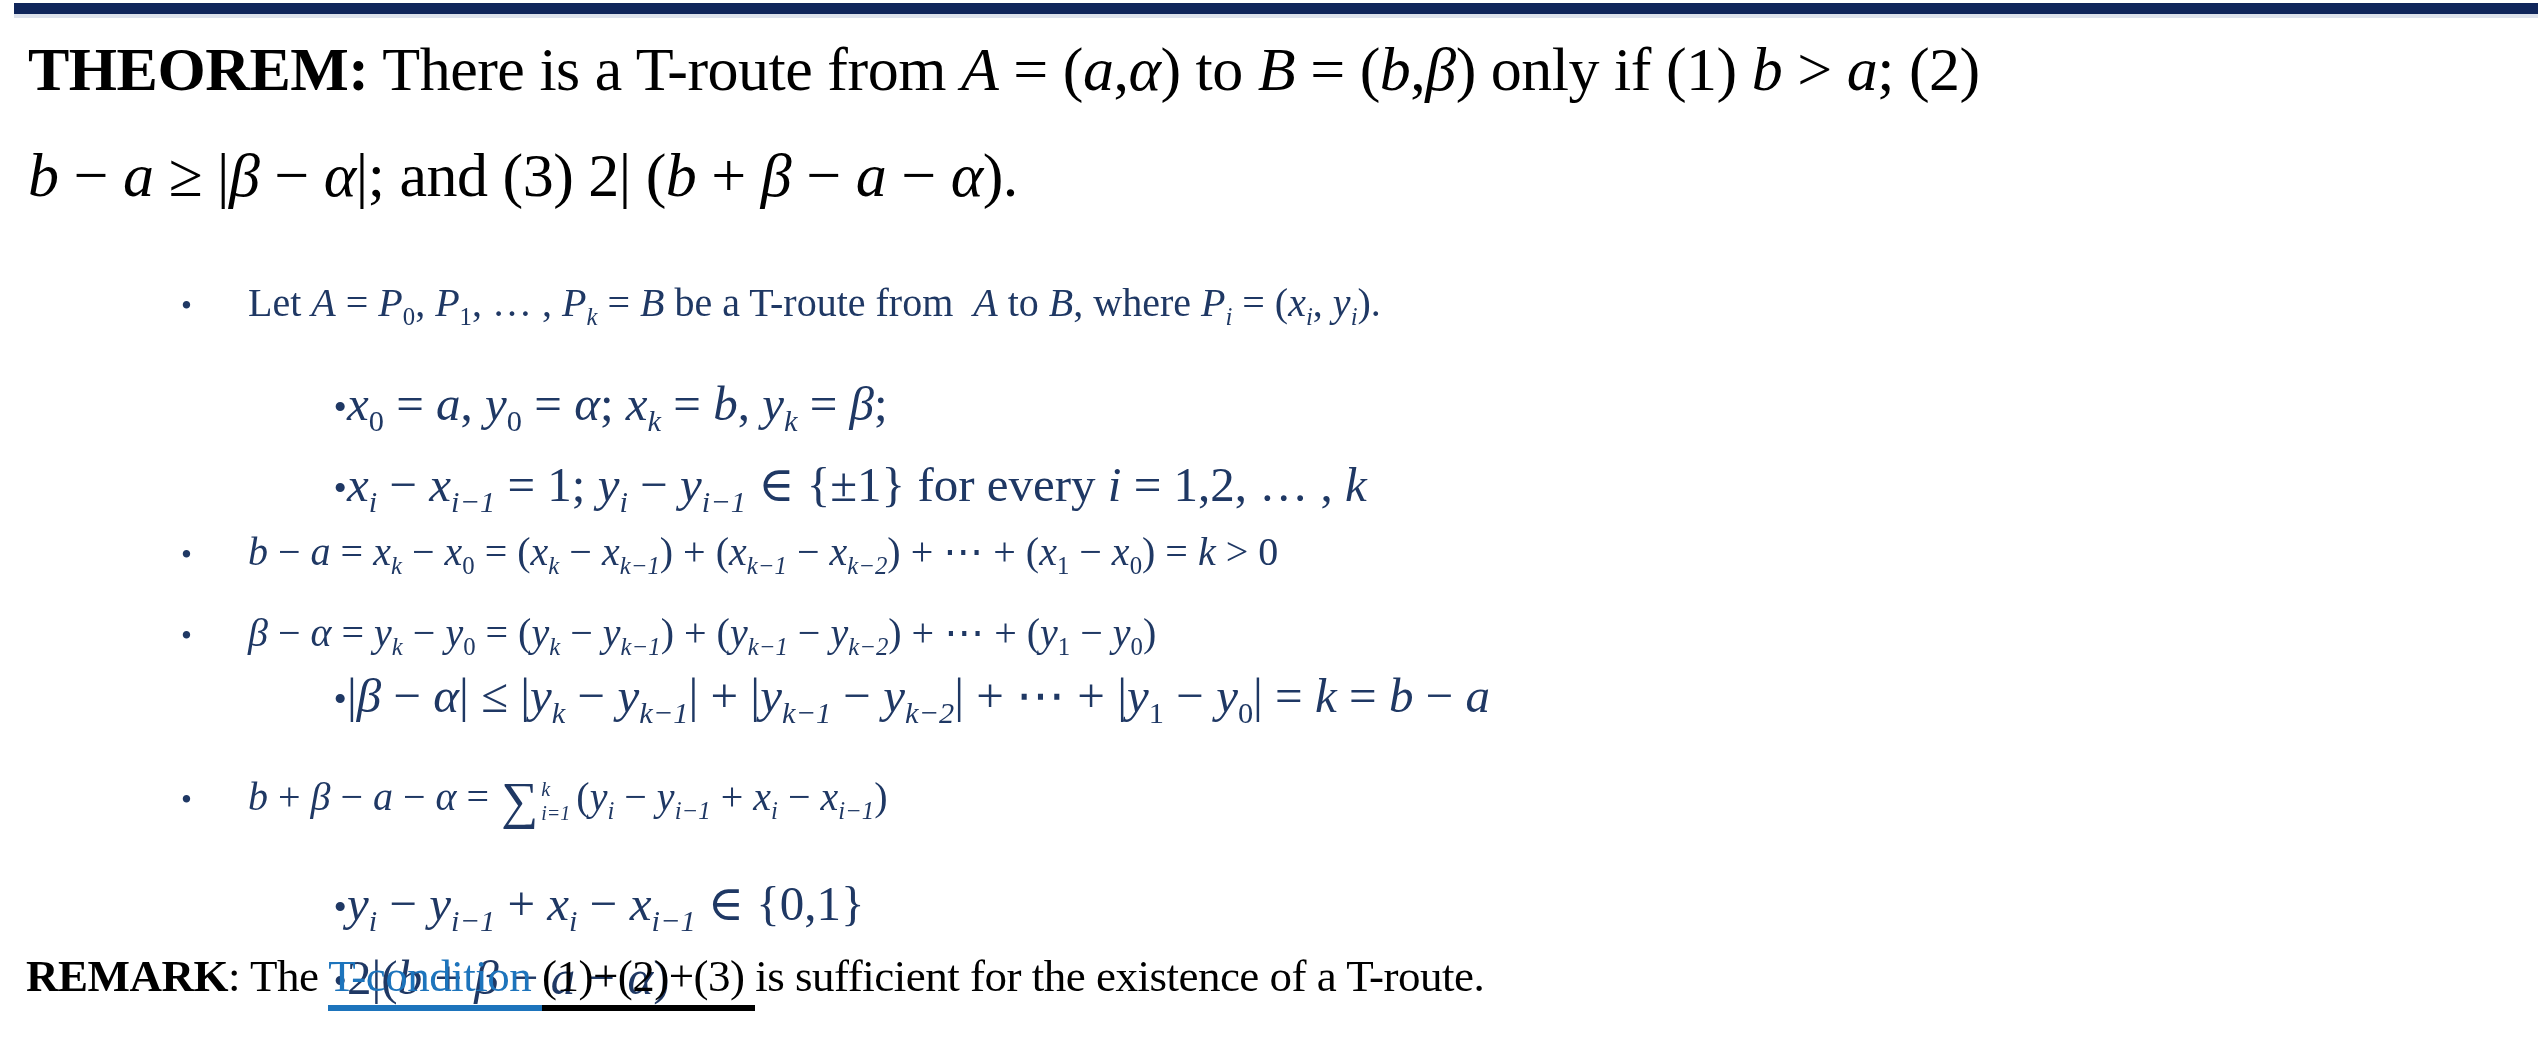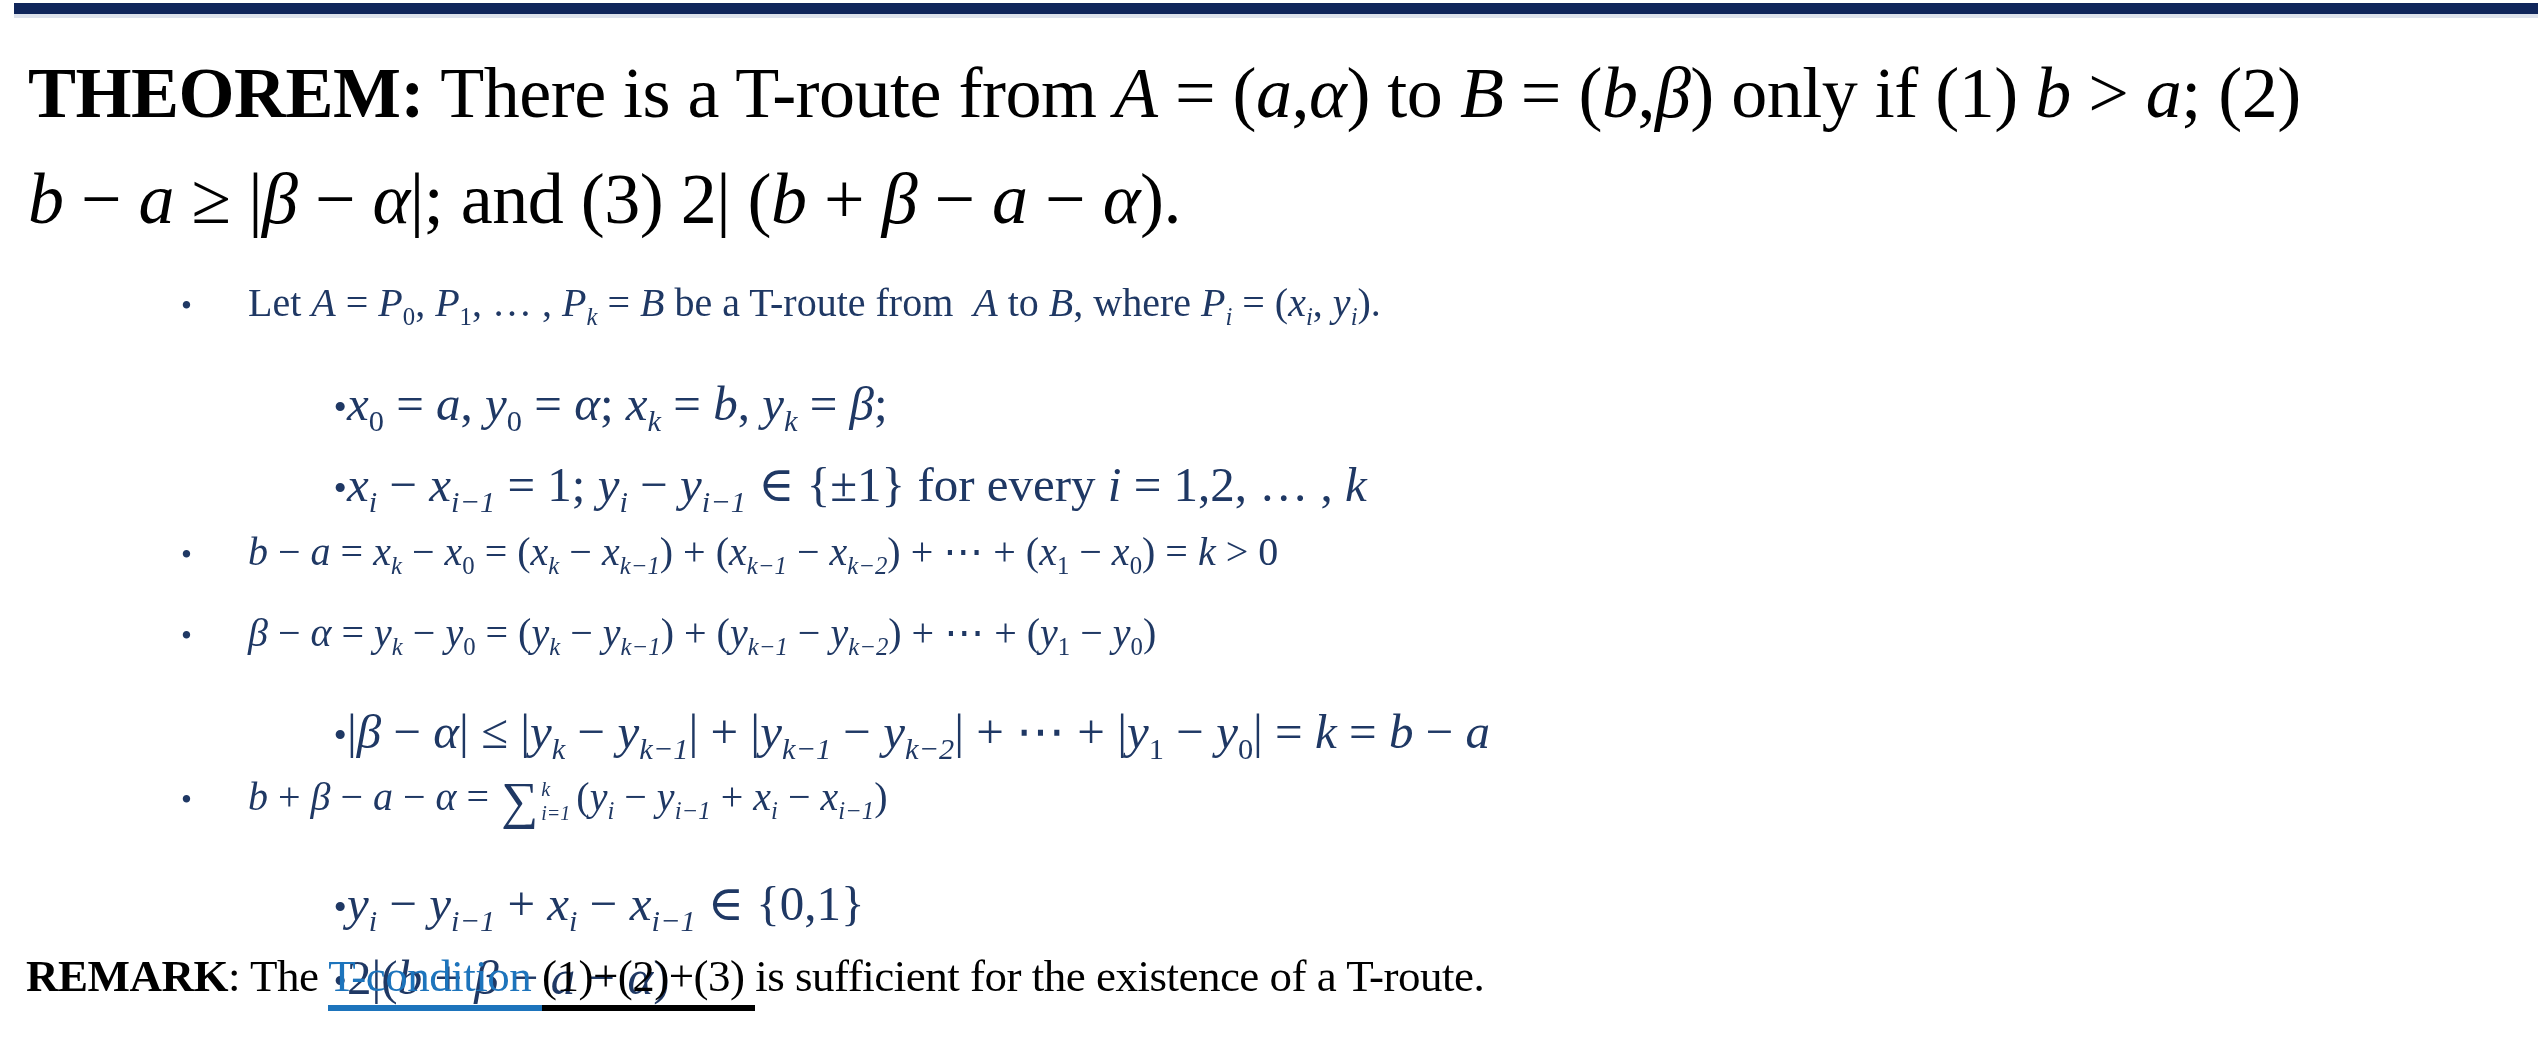--- a/index.html
+++ b/index.html
@@ -15,21 +15,21 @@
     font-family:"Liberation Serif","DejaVu Serif",serif;
     overflow:hidden;position:relative;
   }
   .slide{position:absolute;inset:0;}
   .top-bar{
     position:absolute;left:14px;top:3px;width:2524px;height:11px;
     background:var(--top-bar);
     border-bottom:4px solid #dde2ec;
   }
   .line{position:absolute;white-space:pre;}
-  .t-line{font-size:72px;color:var(--body-text);letter-spacing:-0.5px;margin-top:18px;}
+  .t-line{font-size:62px;color:var(--body-text);letter-spacing:-0.5px;}
   .r-line{font-size:45px;color:var(--body-text);letter-spacing:-0.5px;}
   .b-row{color:var(--bullet-text);line-height:1.25;}
   .lv1{left:141px;font-size:40px;}
   .lv2{left:232px;font-size:49px;text-align:right;}
   .dot{display:inline-block;font-size:0.78em;}
   .lv1 .dot{width:67px;}
   .lv2 .dot{width:66px;}
   .it{font-style:italic;}
   .bd{font-weight:700;}
   sub{font-size:0.62em;line-height:0;}
@@ -57,21 +57,21 @@
   </div>
   <div class="line b-row lv2" style="top:393px">
     <span class="dot">•</span><span class="segs"><span class="it">x</span><sub class="it">i</sub><span> − </span><span class="it">x</span><sub class="it">i−1</sub><span> = 1; </span><span class="it">y</span><sub class="it">i</sub><span> − </span><span class="it">y</span><sub class="it">i−1</sub><span> ∈ {±1} for every </span><span class="it">i</span><span> = 1,2, … , </span><span class="it">k</span></span>
   </div>
   <div class="line b-row lv1" style="top:477px">
     <span class="dot">•</span><span class="segs"><span class="it">b</span><span> − </span><span class="it">a</span><span> = </span><span class="it">x</span><sub class="it">k</sub><span> − </span><span class="it">x</span><sub>0</sub><span> = (</span><span class="it">x</span><sub class="it">k</sub><span> − </span><span class="it">x</span><sub class="it">k−1</sub><span>) + (</span><span class="it">x</span><sub class="it">k−1</sub><span> − </span><span class="it">x</span><sub class="it">k−2</sub><span>) + ⋯ + (</span><span class="it">x</span><sub>1</sub><span> − </span><span class="it">x</span><sub>0</sub><span>) = </span><span class="it">k</span><span> &gt; 0</span></span>
   </div>
   <div class="line b-row lv1" style="top:558px">
     <span class="dot">•</span><span class="segs"><span class="it">β</span><span> − </span><span class="it">α</span><span> = </span><span class="it">y</span><sub class="it">k</sub><span> − </span><span class="it">y</span><sub>0</sub><span> = (</span><span class="it">y</span><sub class="it">k</sub><span> − </span><span class="it">y</span><sub class="it">k−1</sub><span>) + (</span><span class="it">y</span><sub class="it">k−1</sub><span> − </span><span class="it">y</span><sub class="it">k−2</sub><span>) + ⋯ + (</span><span class="it">y</span><sub>1</sub><span> − </span><span class="it">y</span><sub>0</sub><span>)</span></span>
   </div>
-  <div class="line b-row lv2" style="top:640px">
+  <div class="line b-row lv2" style="top:604px">
     <span class="dot">•</span><span class="segs"><span>|</span><span class="it">β</span><span> − </span><span class="it">α</span><span>| ≤ |</span><span class="it">y</span><sub class="it">k</sub><span> − </span><span class="it">y</span><sub class="it">k−1</sub><span>| + |</span><span class="it">y</span><sub class="it">k−1</sub><span> − </span><span class="it">y</span><sub class="it">k−2</sub><span>| + ⋯ + |</span><span class="it">y</span><sub>1</sub><span> − </span><span class="it">y</span><sub>0</sub><span>| = </span><span class="it">k</span><span> = </span><span class="it">b</span><span> − </span><span class="it">a</span></span>
   </div>
   <div class="line b-row lv1" style="top:722px">
     <span class="dot">•</span><span class="segs"><span class="it">b</span><span> + </span><span class="it">β</span><span> − </span><span class="it">a</span><span> − </span><span class="it">α</span><span> = </span><span class="sum"><span class="sum-sig">∑</span><span class="sum-lims"><span class="sum-top it">k</span><span class="sum-bot it">i=1</span></span></span><span>(</span><span class="it">y</span><sub class="it">i</sub><span> − </span><span class="it">y</span><sub class="it">i−1</sub><span> + </span><span class="it">x</span><sub class="it">i</sub><span> − </span><span class="it">x</span><sub class="it">i−1</sub><span>)</span></span>
   </div>
   <div class="line b-row lv2" style="top:812px">
     <span class="dot">•</span><span class="segs"><span class="it">y</span><sub class="it">i</sub><span> − </span><span class="it">y</span><sub class="it">i−1</sub><span> + </span><span class="it">x</span><sub class="it">i</sub><span> − </span><span class="it">x</span><sub class="it">i−1</sub><span> ∈ {0,1}</span></span>
   </div>
   <div class="line b-row lv2" style="top:886px">
     <span class="dot">•</span><span class="segs"><span>2|(</span><span class="it">b</span><span> + </span><span class="it">β</span><span> − </span><span class="it">a</span><span> − </span><span class="it">α</span><span>)</span></span>

